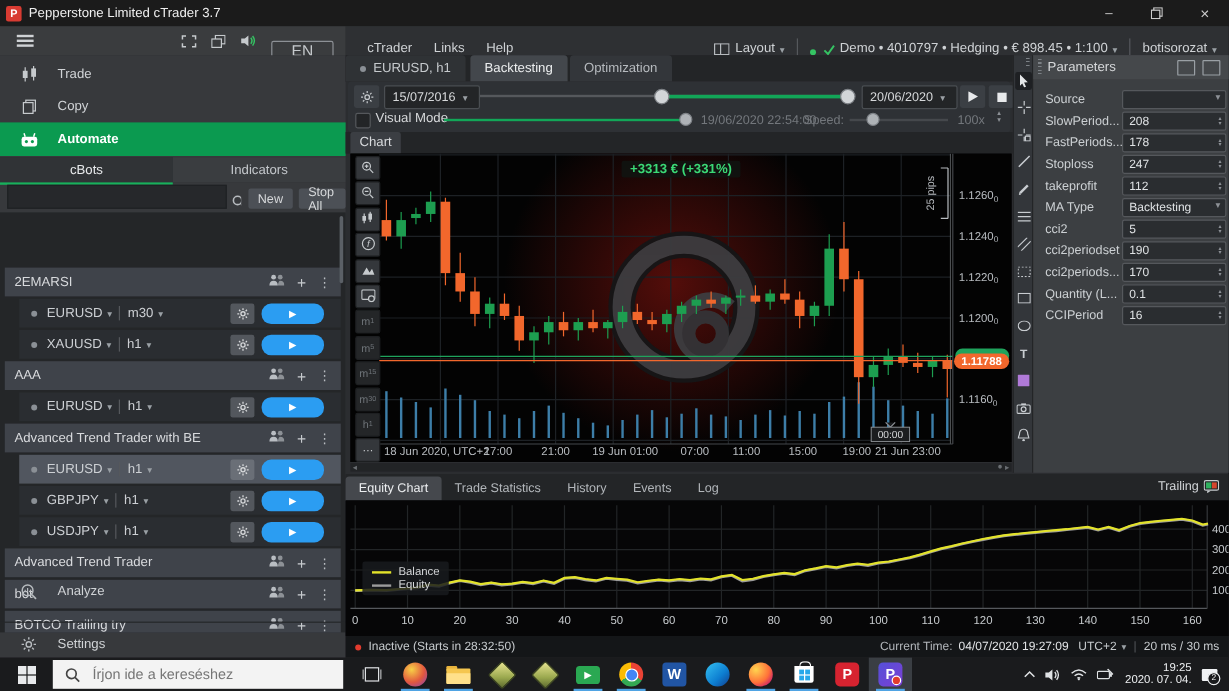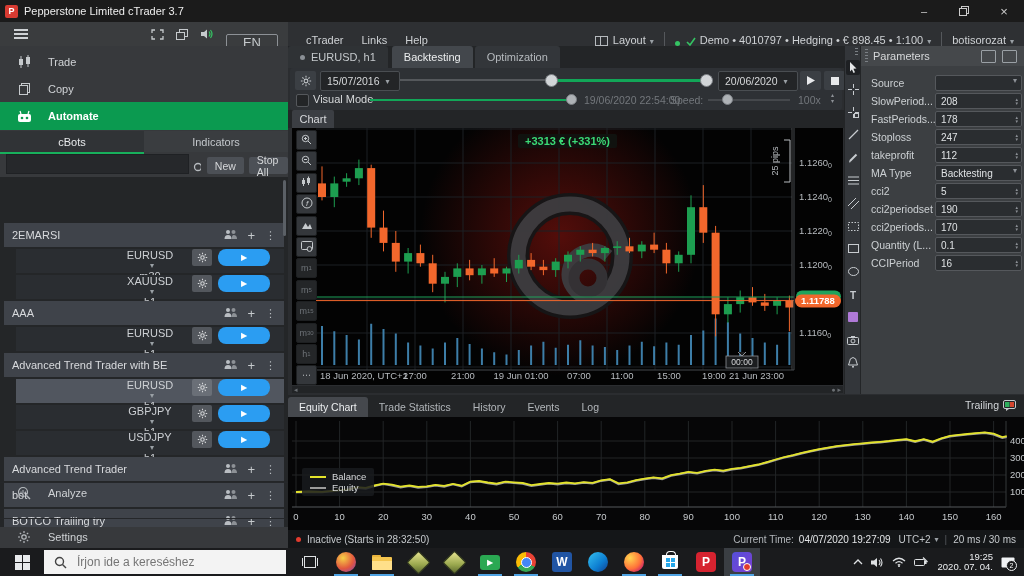--- a/index.html
+++ b/index.html
@@ -24,21 +24,21 @@
   .navitem{position:absolute;left:0;width:288px;height:26px;display:flex;align-items:center;color:#d0d3d6;}
   .navitem .lbl{margin-left:16px;}
   .navico{width:16px;height:16px;margin-left:16px;display:flex;align-items:center;justify-content:center;}
   #nav-automate{background:#0b9a50;color:#fff;font-weight:bold;height:28px;}
   .sidetab{width:144px;height:21px;display:flex;align-items:center;justify-content:center;color:#c3c7cb;}
   #botlist{position:absolute;left:0;top:131px;width:288px;height:350px;}
   .srow{position:absolute;height:24px;display:flex;align-items:center;}
   .grouprow{left:4px;width:280px;background:#3f434a;color:#d8dadd;}
   .grouprow .gname{margin-left:8px;}
   .gicons{position:absolute;right:8px;display:flex;align-items:center;gap:10px;color:#b9bdc2;}
-  .instrow{left:16px;width:268px;background:#2a2d31;color:#cdd0d4;flex-direction:column;}
+  .instrow{left:16px;width:268px;background:#2a2d31;color:#cdd0d4;}
   .instrow.selected{background:#51565f;}
   .dotgray{width:5px;height:5px;border-radius:50%;background:#8b9096;margin:0 8px 0 10px;}
   .tfsep{width:1px;height:12px;background:#55585c;margin:0 6px;}
   .gearbtn{position:absolute;right:72px;width:20px;height:17px;background:#53575d;border-radius:2px;
            display:flex;align-items:center;justify-content:center;}
   .instrow.selected .gearbtn{background:#6a6f77;}
   .playbtn{position:absolute;right:14px;width:52px;height:17px;background:#2b9df2;border-radius:8px;
            display:flex;align-items:center;justify-content:center;color:#fff;font-size:8px;}
   .smallbtn{height:17px;background:#4c5056;border-radius:2px;color:#d6d8da;display:flex;align-items:center;
             justify-content:center;padding:0 8px;font-size:10.5px;}

